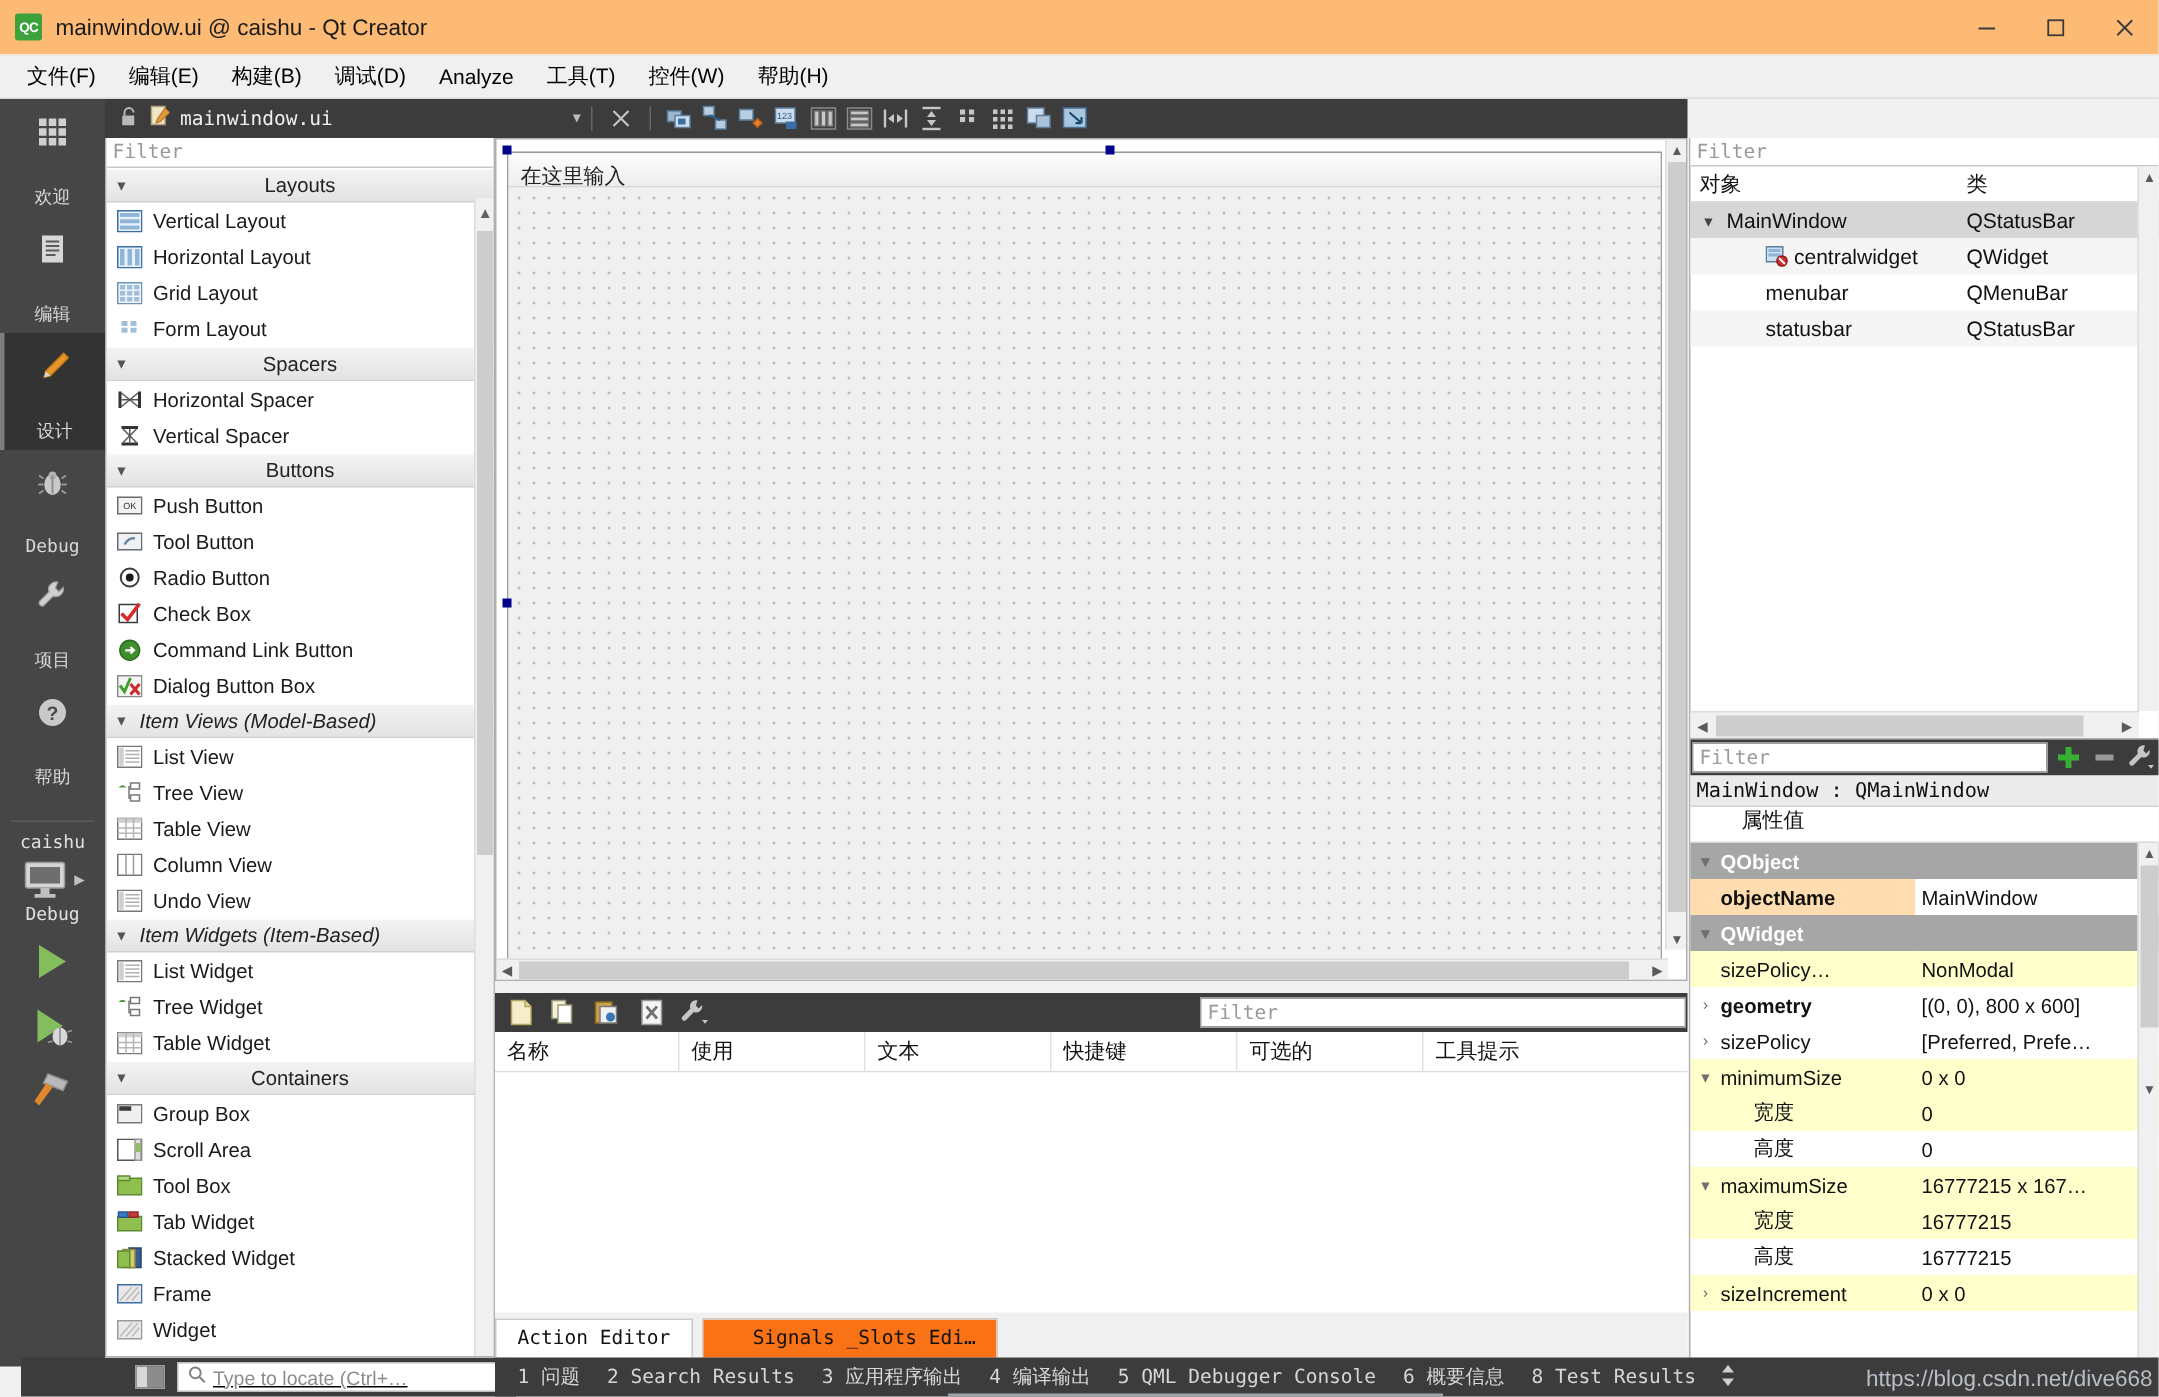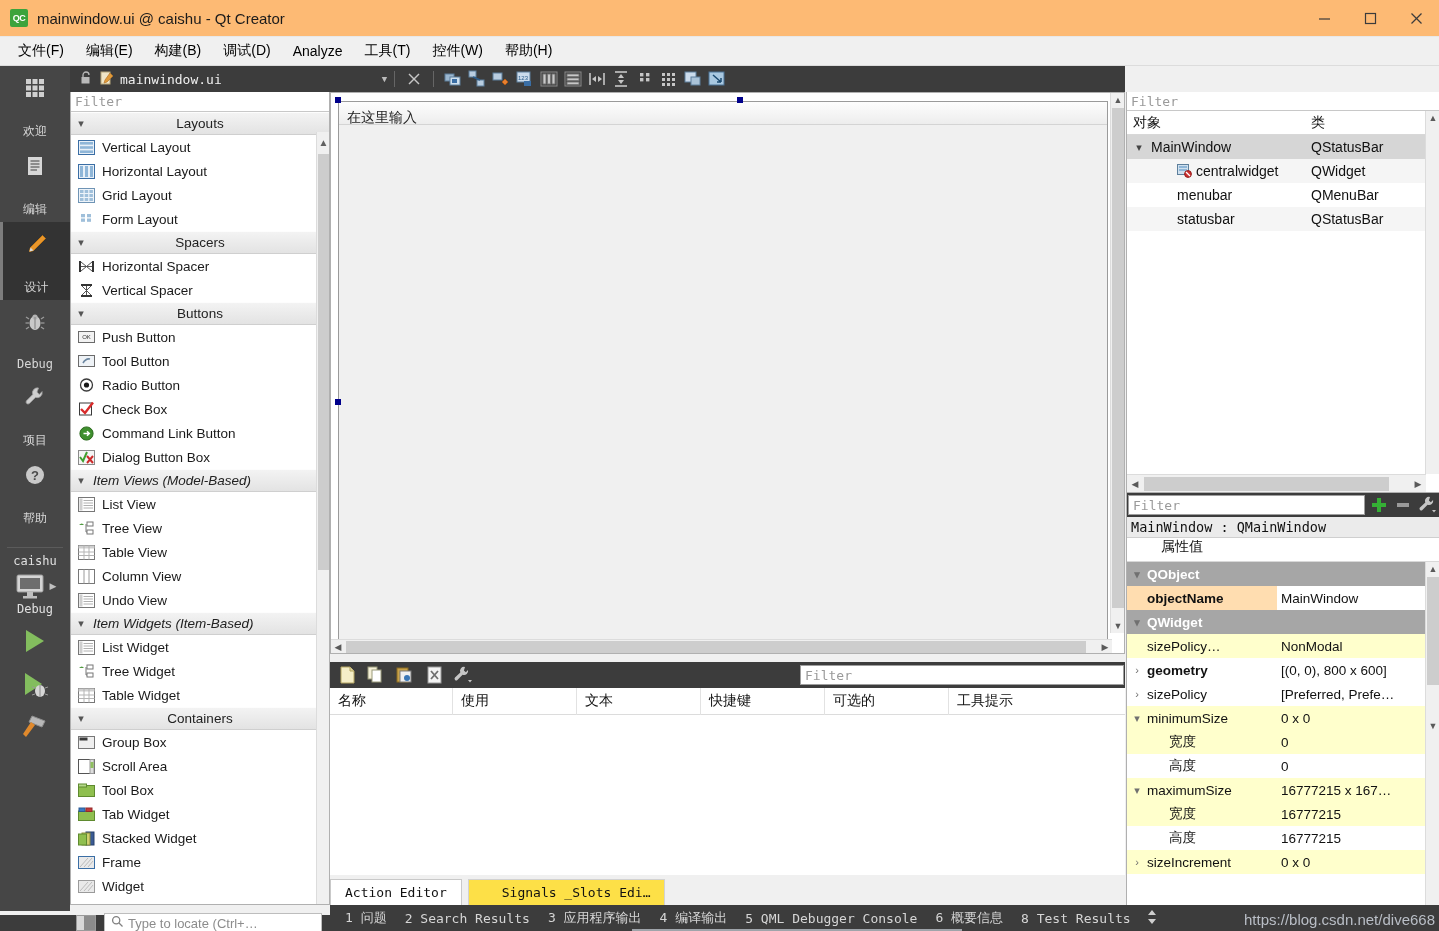--- a/index.html
+++ b/index.html
@@ -60,22 +60,22 @@
   }
   .mode.active { background: #333333; border-left: 3px solid #7d7d7d; }
   .mode .mlabel { margin-top: 20px; font-size: 12px; }
   .mode .micon { height: 30px; display:flex; align-items:center; justify-content:center;}
   #modebar-sep { width: 56px; height: 1px; background: #5b5b5b; margin: 16px 0 6px 0; }
   #kit-name { color: #e0e0e0; font-family: "DejaVu Sans Mono", monospace; font-size: 12px; }
   .runbtn { margin-top: 10px; }
 
   
   #locator-bar {
-    position: absolute; left: 0; bottom: 0; width: 330px; height: 16px;
-    background: #3c3c3c; display: flex; align-items: center;
+    position: absolute; left: 14px; bottom: 0; width: 330px; height: 26px;
+    background: #3c3c3c; display: flex; align-items: center; text-decoration: underline;
   }
   #locator-toggle {
     width: 20px; height: 16px; margin-left: 76px;
     background: linear-gradient(90deg, #d8d8d8 0 7px, #8c8c8c 7px 100%);
     border: 1px solid #9a9a9a;
   }
   #locator-input {
     margin-left: 8px; width: 218px; height: 20px; background: #fff;
     display: flex; align-items: center; font-size: 13px; color: #8c8c8c;
     border: 1px solid #bdbdbd;
@@ -201,21 +201,21 @@
   #ae-tabs {
     position: absolute; left: 0; bottom: 0; width: 795px; height: 30px;
     background: #f0f0f0; display: flex; align-items: flex-end;
   }
   .ae-tab {
     height: 26px; display: flex; align-items: center; padding: 0 14px;
     font-family: "DejaVu Sans Mono", monospace; font-size: 13px; color: #111;
   }
   .ae-tab.active { background: #fff; border-top: 1px solid #c9c9c9;
                    border-left: 1px solid #c9c9c9; border-right: 1px solid #c9c9c9; }
-  .ae-tab.inactive { background: #fde047; border: 1px solid #d2d2d2; border-bottom: none; margin-left: 6px; padding-left: 33px;}
+  .ae-tab.inactive { background: #f97316; border: 1px solid #d2d2d2; border-bottom: none; margin-left: 6px; padding-left: 33px;}
 
   
   #objinspector {
     position: absolute; left: 1126px; top: 92px; width: 313px; height: 400px;
     background: #fff; border-left: 1px solid #b0b0b0;
   }
   #oi-filter {
     height: 19px; background: #fff; border-bottom: 1px solid #c8c8c8;
     display: flex; align-items: center; padding-left: 4px;
     font-family: "DejaVu Sans Mono", monospace; font-size: 13px; color: #9a9a9a;

